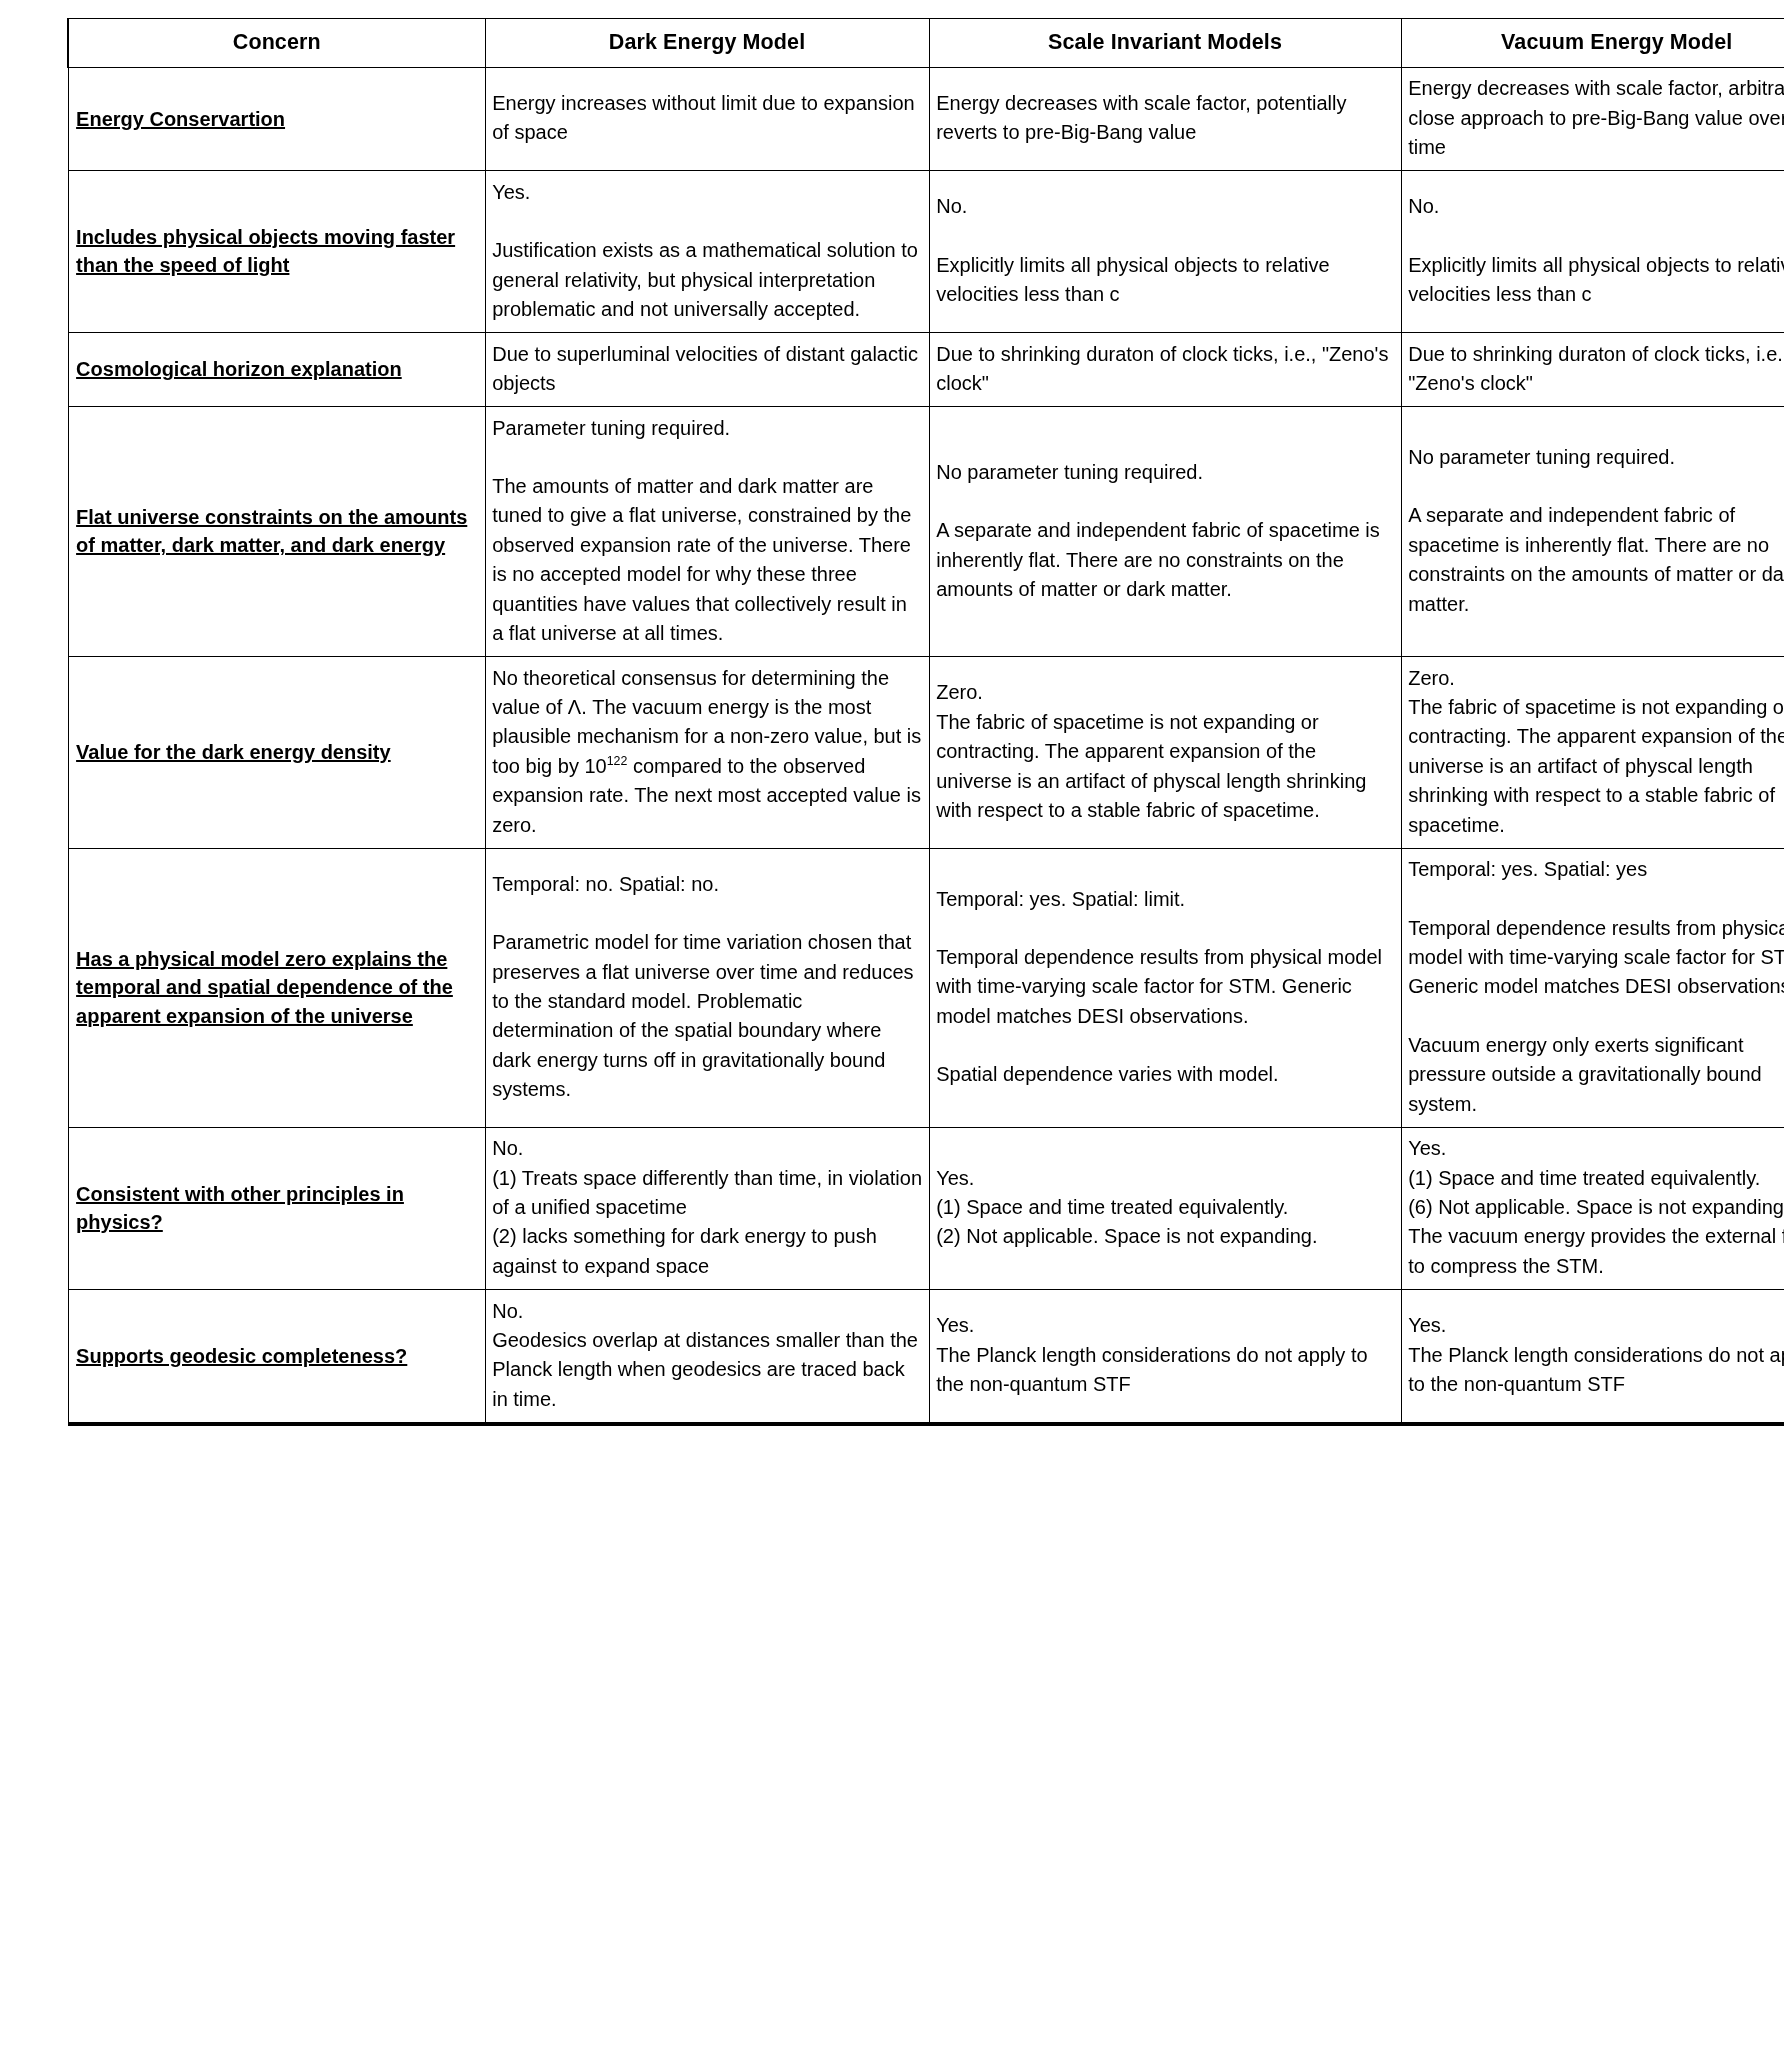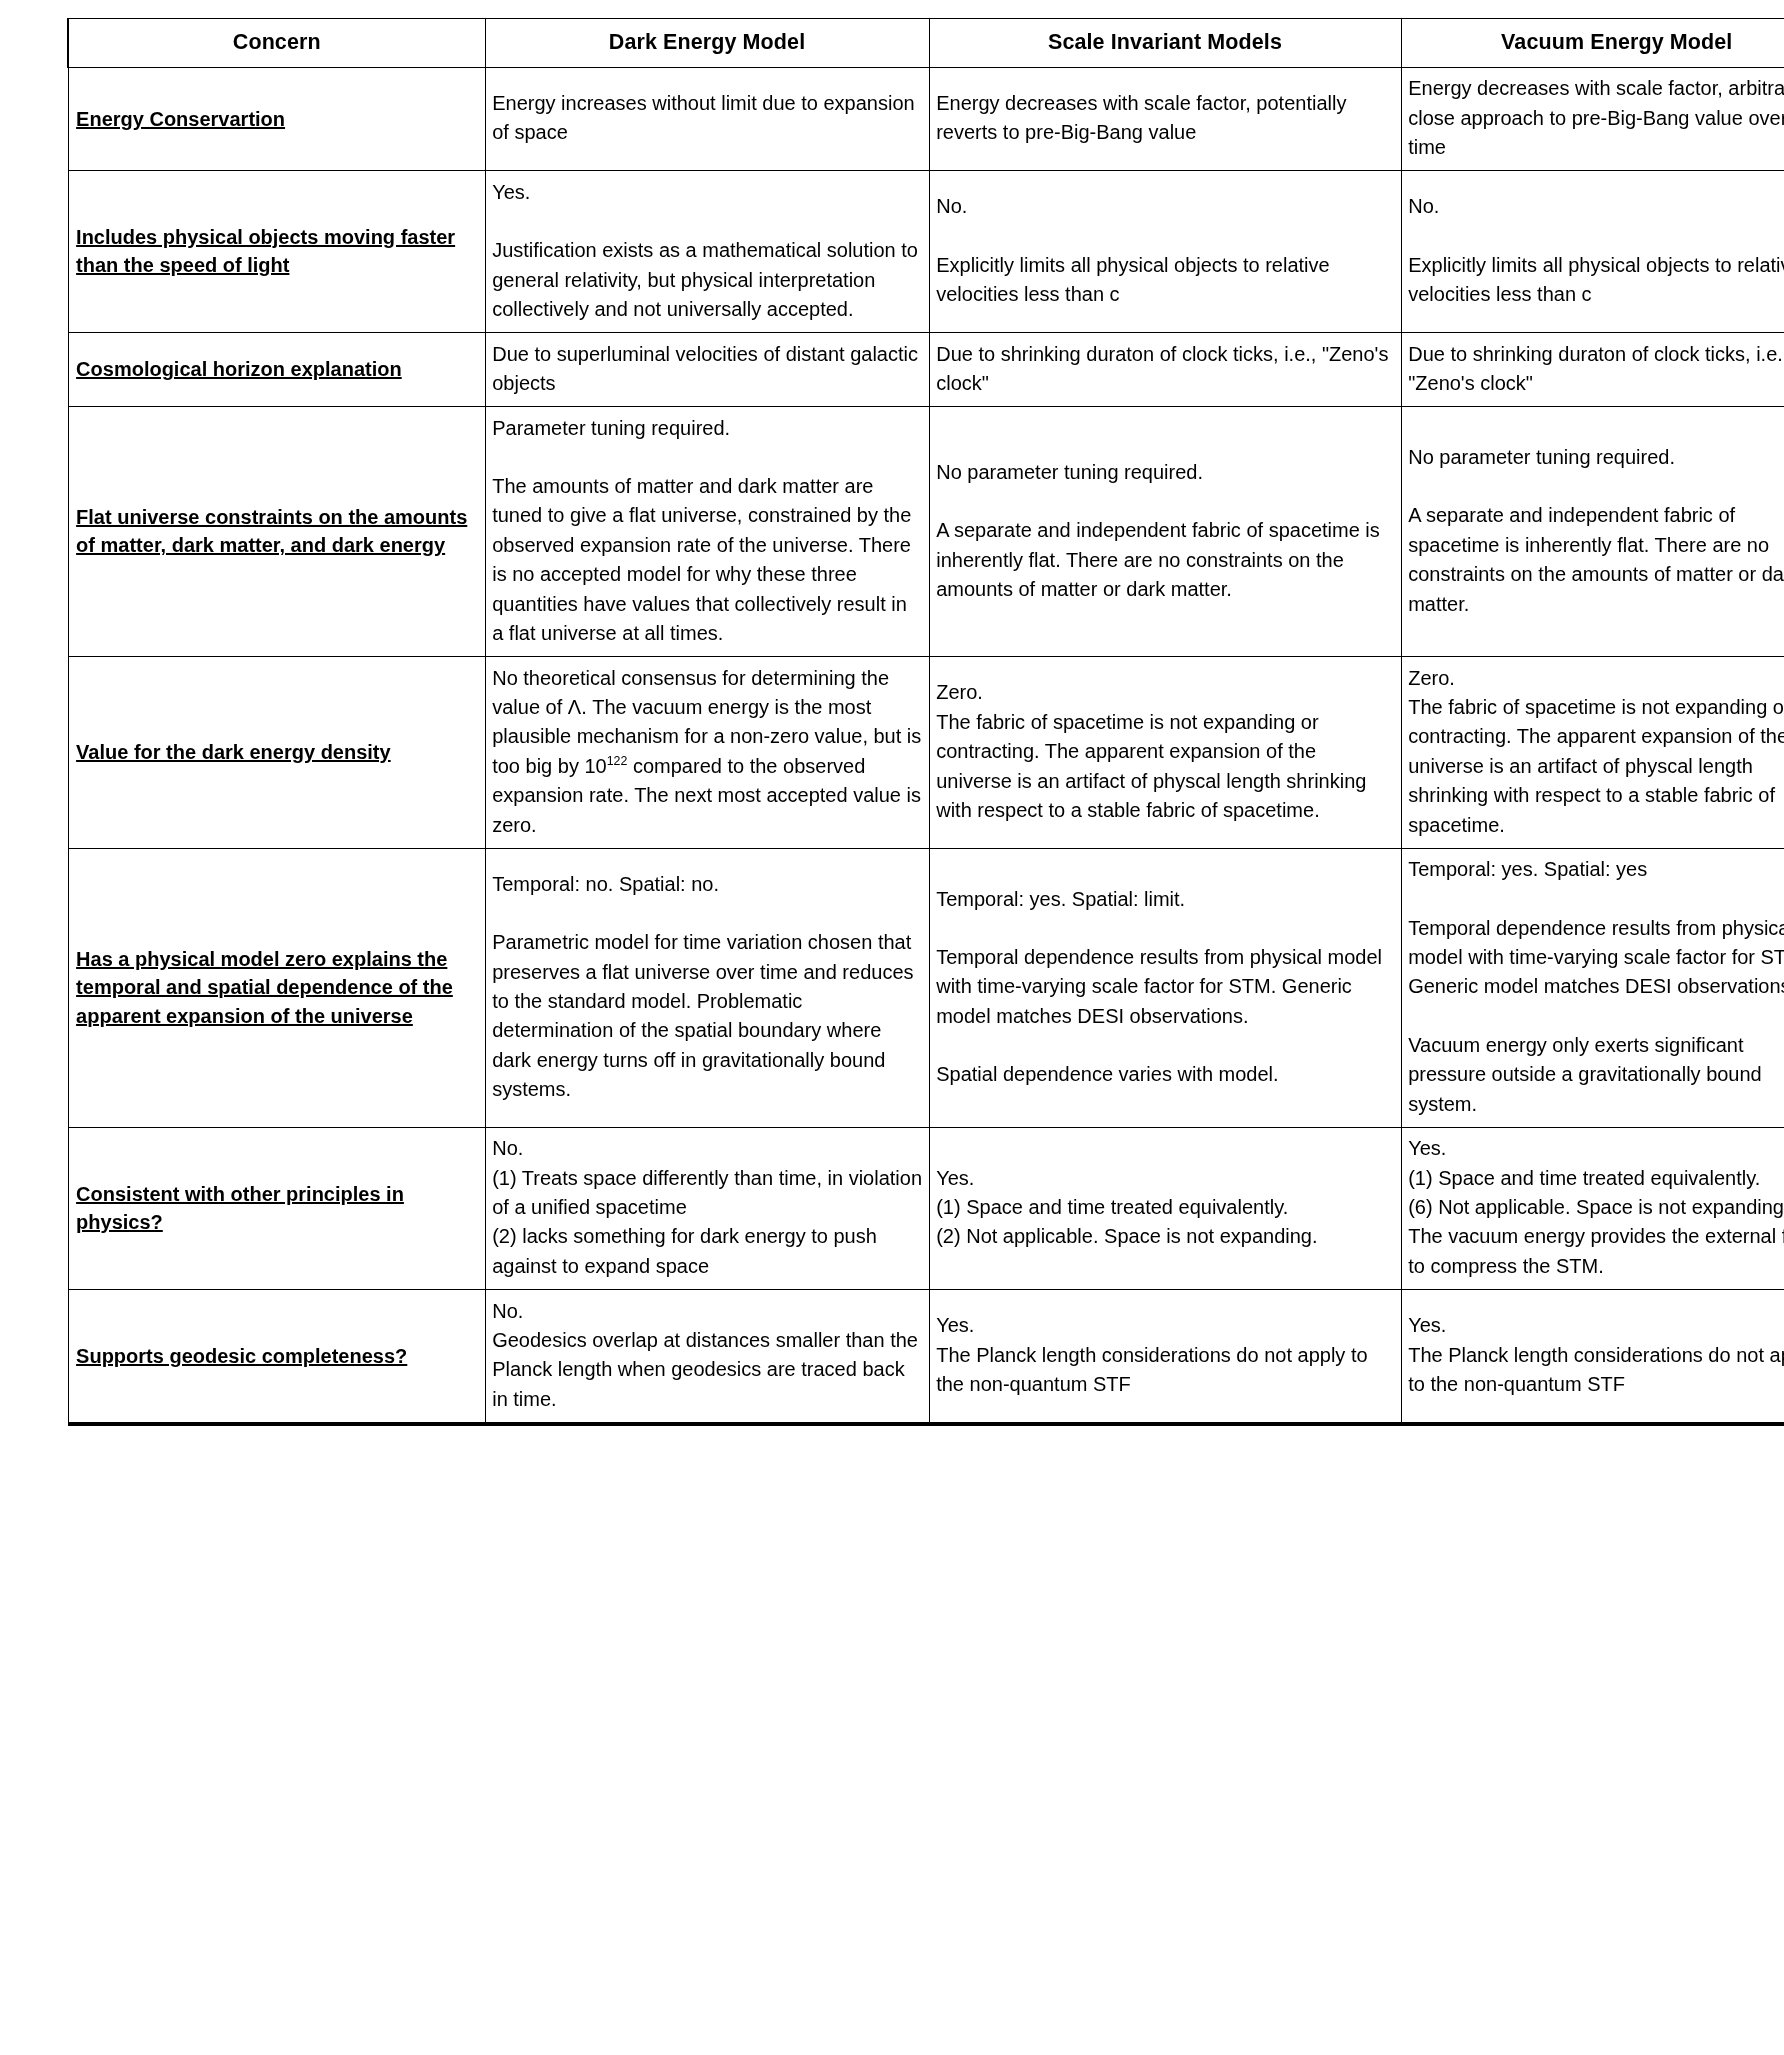--- a/index.html
+++ b/index.html
@@ -114,21 +114,21 @@
             <p class="para">Energy decreases with scale factor, potentially reverts to pre-Big-Bang value</p>
           </td>
           <td class="body v-vem">
             <p class="para">Energy decreases with scale factor, arbitrarily close approach to pre-Big-Bang value over time</p>
           </td>
         </tr>
         <tr>
           <td class="concern">Includes physical objects moving faster than the speed of light</td>
           <td class="body">
             <p class="para">Yes.</p>
-            <p class="para">Justification exists as a mathematical solution to general relativity, but physical interpretation collectively and not universally accepted.</p>
+            <p class="para">Justification exists as a mathematical solution to general relativity, but physical interpretation problematic and not universally accepted.</p>
           </td>
           <td class="body">
             <p class="para">No.</p>
             <p class="para">Explicitly limits all physical objects to relative velocities less than c</p>
           </td>
           <td class="body v-vem">
             <p class="para">No.</p>
             <p class="para">Explicitly limits all physical objects to relative velocities less than c</p>
           </td>
         </tr>

